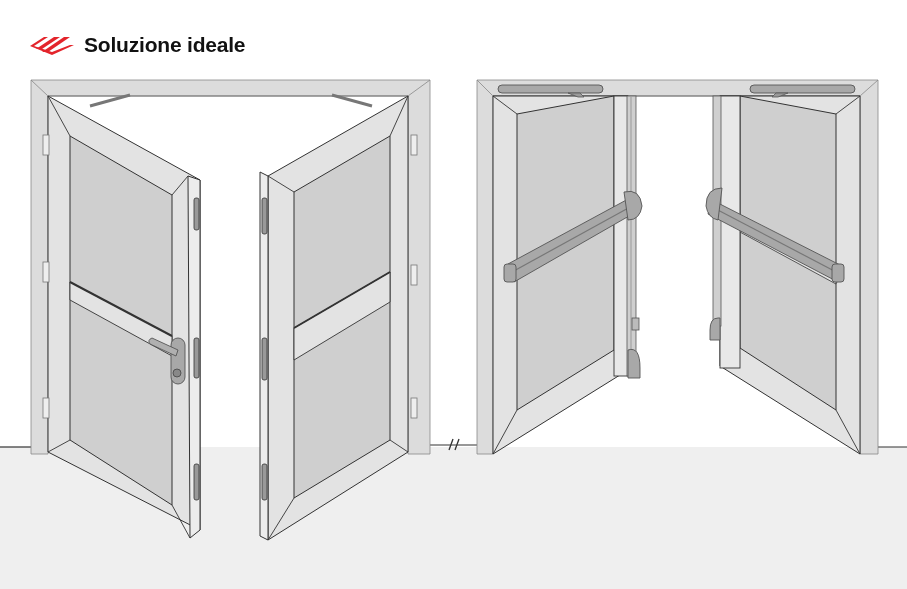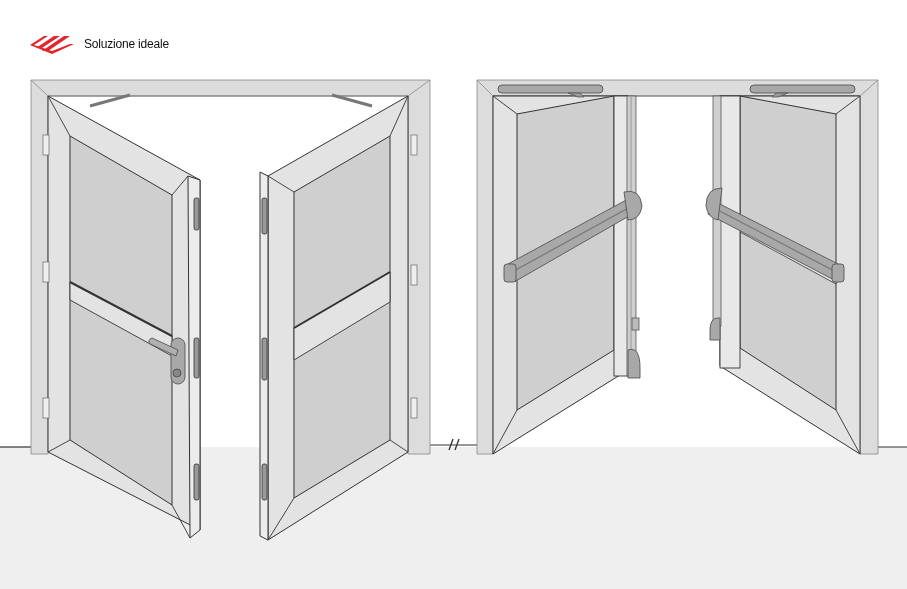--- a/index.html
+++ b/index.html
@@ -1,18 +1,18 @@
 <!DOCTYPE html>
 <html><head>
   <meta charset="utf-8">
   <style>
     html, body { margin: 0; padding: 0; background: #ffffff; }
     body { width: 907px; height: 589px; position: relative; overflow: hidden; font-family: "Liberation Sans", sans-serif; }
     .title-wrap { position: absolute; left: 30px; top: 33px; display: flex; align-items: center; gap: 10px; }
-    .title-text { font-size: 12px; font-weight: normal; color: #111111; letter-spacing: -0.2px; font-family: "Liberation Sans", sans-serif; }
+    .title-text { font-size: 21px; font-weight: bold; color: #111111; letter-spacing: -0.2px; font-family: "Liberation Sans", sans-serif; }
     #scene { position: absolute; left: 0; top: 0; }
   </style>
 </head>
 <body>
 
 <div class="title-wrap">
   <svg width="44" height="22" viewBox="0 0 44 22">
     <g fill="#e3242b">
       <polygon points="0,12 14,3 18,3 4,12"></polygon>
       <polygon points="6,15 24,3 30,3 12,15"></polygon>

